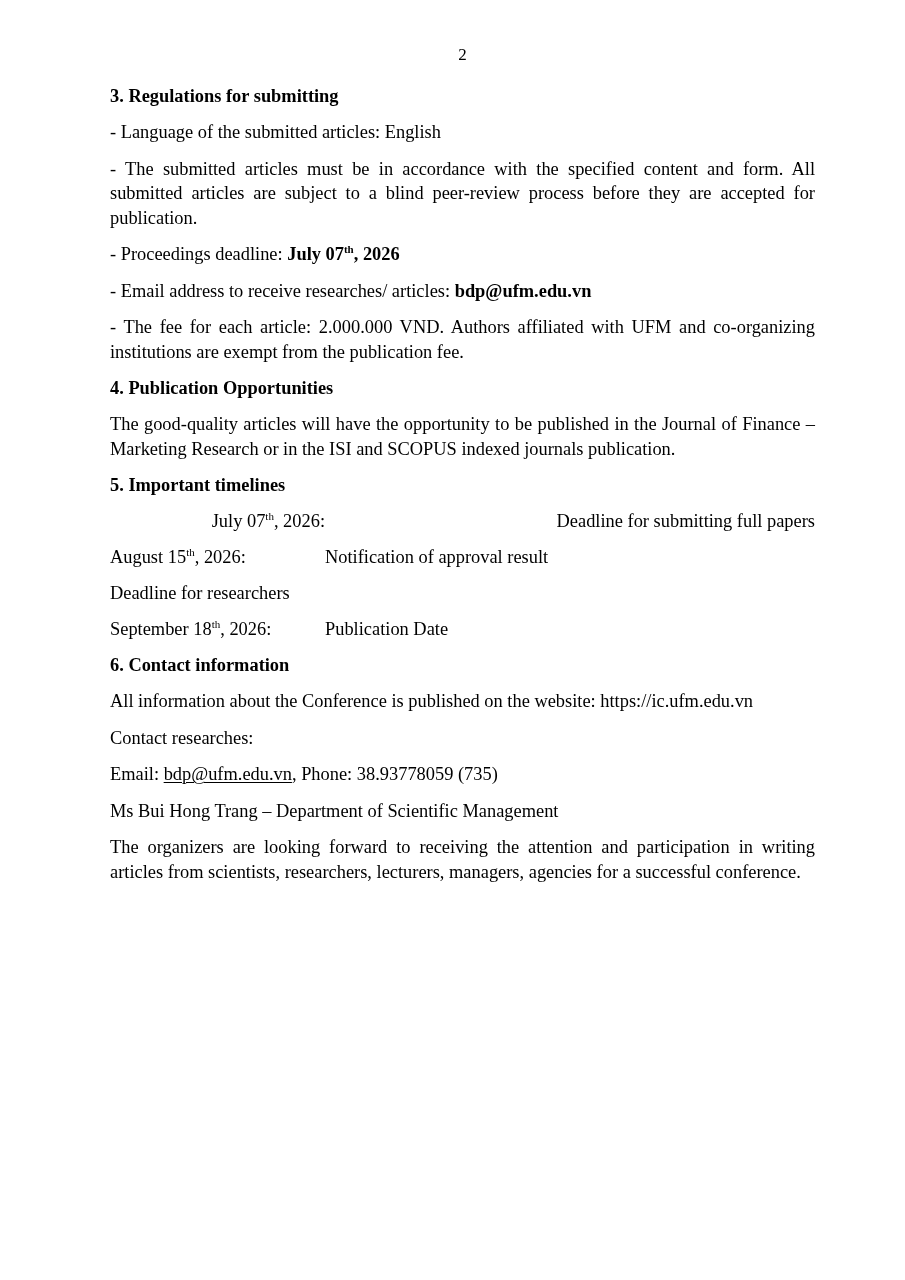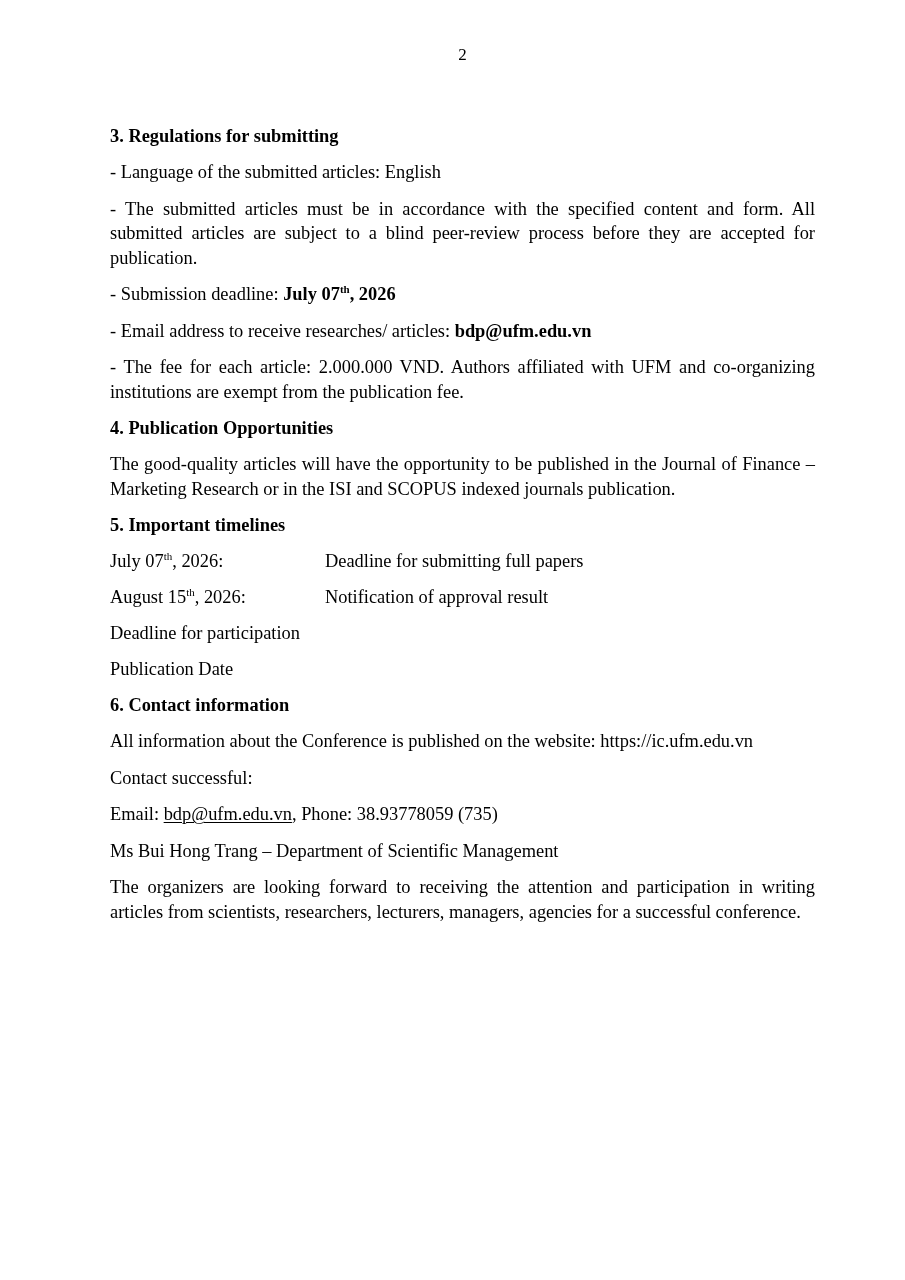--- a/index.html
+++ b/index.html
@@ -1,67 +1,68 @@
 <!DOCTYPE html>
 <html><head>
 <meta charset="utf-8">
 <style>
   html, body { margin: 0; padding: 0; background: #ffffff; }
   body { width: 905px; height: 1280px; position: relative; overflow: hidden;
          font-family: "Liberation Serif", "DejaVu Serif", serif; color: #000; font-size: 18.4px; }
   .page-number { position: absolute; top: 45px; left: 0; width: 925px; text-align: center; font-size: 17px; }
-  .content { position: absolute; left: 110px; top: 84px; width: 705px; margin-top: 40px; }
+  .content { position: absolute; left: 110px; top: 84px; width: 705px; }
   .heading { font-weight: bold; margin: 0; line-height: 24px; }
   .para { margin: 0; line-height: 24.5px; }
   .justify { text-align: justify; text-align-last: left; }
   .gap-s { margin-top: 12px; }
   .gap-h { margin-top: 12px; }
   sup { font-size: 11px; vertical-align: 7px; line-height: 0; }
   b { font-weight: bold; }
   .timeline-row { display: flex; line-height: 24px; margin-top: 12px; }
-  .timeline-row:first-child { margin-top: 0; }
+  .timeline-row:first-child { margin-top: 0; text-align: right; }
   .tl-date { width: 215px; flex-shrink: 0; }
   .tl-event { flex: 1; }
   .link { text-decoration: underline; text-decoration-thickness: 1px; text-underline-offset: 2px; }
 </style>
 </head>
 <body>
 
 <div class="page-number">2</div>
 
 <div class="content">
 
   <p class="heading">3. Regulations for submitting</p>
   <p class="para gap-s">- Language of the submitted articles: English</p>
   <p class="para gap-s justify">- The submitted articles must be in accordance with the specified content and form. All submitted articles are subject to a blind peer-review process before they are accepted for publication.</p>
-  <p class="para gap-s"><span>- Submission deadline: </span><b><span>July 07</span><sup>th</sup><span>, 2026</span></b></p>
+  <p class="para gap-s"><span>- Proceedings deadline: </span><b><span>July 07</span><sup>th</sup><span>, 2026</span></b></p>
   <p class="para gap-s"><span>- Email address to receive researches/ articles: </span><b>bdp@ufm.edu.vn</b></p>
   <p class="para gap-s justify">- The fee for each article: 2.000.000 VND. Authors affiliated with UFM and co-organizing institutions are exempt from the publication fee.</p>
 
   <p class="heading gap-h">4. Publication Opportunities</p>
   <p class="para gap-s justify">The good-quality articles will have the opportunity to be published in the Journal of Finance – Marketing Research or in the ISI and SCOPUS indexed journals publication.</p>
 
   <p class="heading gap-h">5. Important timelines</p>
   <div class="gap-s">
     <div class="timeline-row">
       <div class="tl-date"><span>July 07</span><sup>th</sup><span>, 2026:</span></div>
       <div class="tl-event">Deadline for submitting full papers</div>
     </div>
     <div class="timeline-row">
       <div class="tl-date"><span>August 15</span><sup>th</sup><span>, 2026:</span></div>
       <div class="tl-event">Notification of approval result</div>
     </div>
     <div class="timeline-row">
-      <div class="tl-event">Deadline for participation</div>
+      <div class="tl-event">Deadline for researchers</div>
     </div>
     <div class="timeline-row">
+      <div class="tl-date"><span>September 18</span><sup>th</sup><span>, 2026:</span></div>
       <div class="tl-event">Publication Date</div>
     </div>
   </div>
 
   <p class="heading gap-h">6. Contact information</p>
   <p class="para gap-s">All information about the Conference is published on the website: https://ic.ufm.edu.vn</p>
-  <p class="para gap-s">Contact successful:</p>
+  <p class="para gap-s">Contact researches:</p>
   <p class="para gap-s"><span>Email: </span><span class="link">bdp@ufm.edu.vn</span><span>, Phone: 38.93778059 (735)</span></p>
   <p class="para gap-s">Ms Bui Hong Trang – Department of Scientific Management</p>
   <p class="para gap-s justify">The organizers are looking forward to receiving the attention and participation in writing articles from scientists, researchers, lecturers, managers, agencies for a successful conference.</p>
 
 </div>
 
 </body></html>

